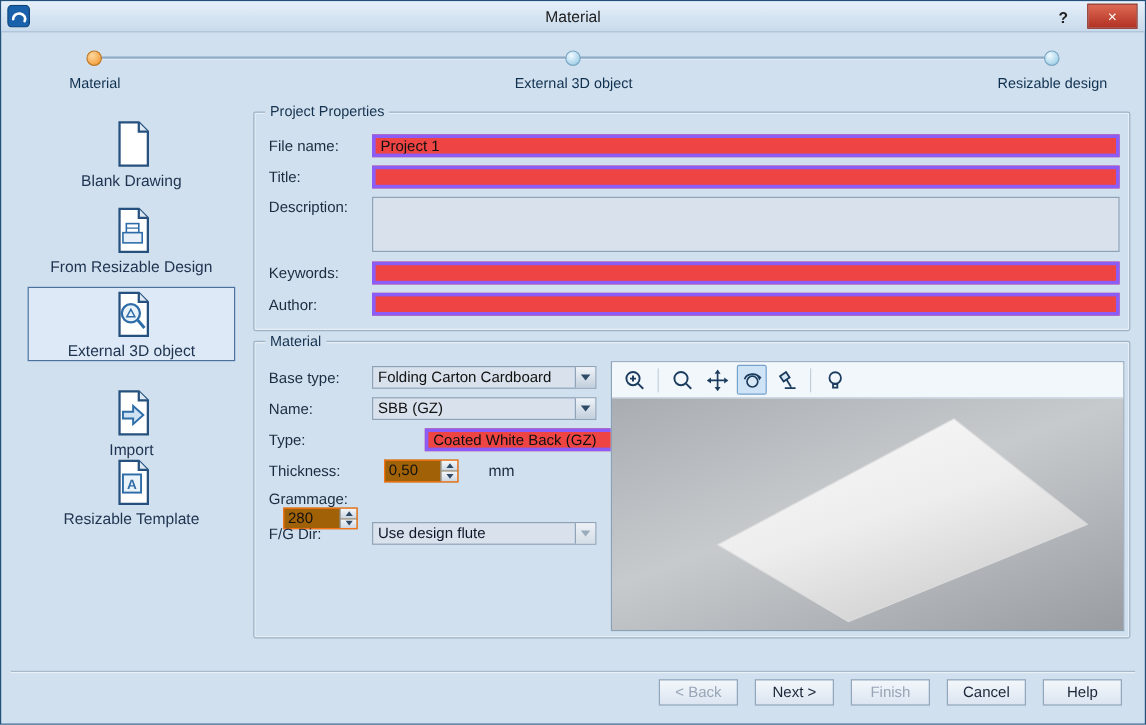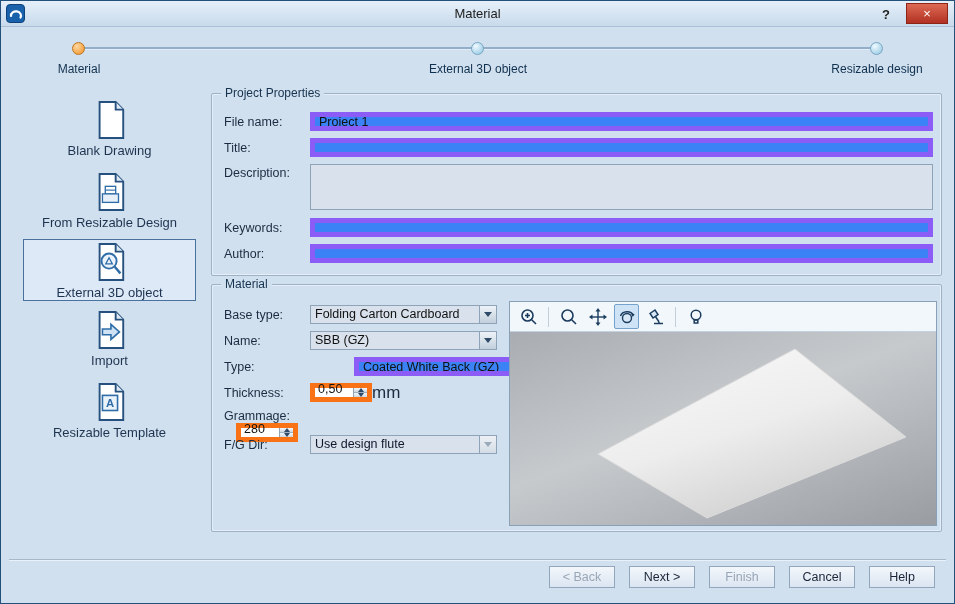--- a/index.html
+++ b/index.html
@@ -59,72 +59,72 @@
   
   .sidebar { position:absolute; left:22px; top:94px; width:173px; height:370px; }
   .side-item {
     position:absolute; left:0; width:173px; height:62px;
     display:flex; flex-direction:column; align-items:center; gap:3px;
     padding-top:2px; border:1px solid transparent; cursor:default;
   }
   .side-item .s-label { font-size:13px; color:#1e3350; white-space:nowrap; }
   .side-item.selected { background:#dde9f6; border-color:#49739e; }
   .si-1 { top:2px; }  .si-2 { top:74px; } .si-3 { top:144px; }
-  .si-4 { top:212px; } .si-5 { top:284px; }
+  .si-4 { top:226px; } .si-5 { top:284px; }
   
   .group {
     position:absolute; border:1px solid #9fb2c5; border-radius:2px;
     box-shadow: inset 0 0 0 1px #e6eef7;
   }
   .group-label {
     position:absolute; top:-8px; left:9px; background:#d0e0ee;
     padding:0 4px; font-size:12px; color:#16324f;
   }
   .project-group { left:210px; top:92px;  width:731px; height:183px; }
   .material-group { left:210px; top:283px; width:731px; height:248px; }
   
   .prow, .mrow { position:absolute; left:12px; display:flex; align-items:center; height:19px; }
   .f-label { width:86px; font-size:12.5px; color:#1b2c42; flex:none; }
   .tfield {
-    background:#3b82f6; border:5px solid #8b5cf6; height:19px;
+    background:#ef4444; border:3px solid #8b5cf6; height:19px;
     font-family:"Liberation Sans",sans-serif; font-size:12.5px; color:#111;
     padding:0 4px; outline:none;
   }
   .wide { width:623px; }
   .pr-1 { top:18px; } .pr-2 { top:44px; } .pr-3 { top:70px; align-items:flex-start; }
   .pr-4 { top:124px; } .pr-5 { top:150px; }
   .desc-area {
     width:623px; height:46px; resize:none;
     background:#d9e2ec; border:1px solid #8fa3b8;
     font-family:"Liberation Sans",sans-serif; font-size:12.5px; outline:none;
   }
   .mr-1 { top:20px; } .mr-2 { top:46px; } .mr-3 { top:72px; }
-  .mr-4 { top:98px; } .mr-5 { top:124px;flex-direction:column; } .mr-6 { top:150px; }
+  .mr-4 { top:98px;gap:10px; } .mr-5 { top:124px;flex-direction:column; } .mr-6 { top:150px; }
   
   .combo { width:187px; height:19px; background:#d9e2ec; border:1px solid #8fa3b8; display:flex; align-items:stretch; }
   .combo-text { flex:1; font-size:12.5px; padding:1px 4px; white-space:nowrap; overflow:hidden; color:#111; }
   .combo-btn {
     width:17px; border-left:1px solid #8fa3b8;
     background:linear-gradient(#eef3f8,#c2cfdc);
     display:flex; align-items:center; justify-content:center;
   }
   .tri-down { width:0; height:0; border-left:4px solid transparent; border-right:4px solid transparent; border-top:5px solid #2e4a66; }
   .tri-up-s { width:0; height:0; border-left:3px solid transparent; border-right:3px solid transparent; border-bottom:4px solid #2e4a66; }
   .tri-dn-s { width:0; height:0; border-left:3px solid transparent; border-right:3px solid transparent; border-top:4px solid #2e4a66; }
   .combo.disabled .combo-text { color:#0f172a; }
   .combo.disabled .combo-btn { background:linear-gradient(#edf1f6,#d4dde6); }
   .combo.disabled .tri-down { border-top-color:#9aabbc; }
   .typefield { width:187px;margin-left:44px; }
   
-  .spinbox { width:62px; height:19px; background:#ffffff; border:5px solid #f97316; display:flex;align-items:flex-end; }
+  .spinbox { width:62px; height:19px; background:#a16207; border:1px solid #f97316; display:flex; }
   .spin-val { flex:1; font-size:12.5px; padding:1px 3px; color:#111; }
   .spin-btns { width:14px; display:flex; flex-direction:column; border-left:1px solid #8fa3b8; flex:none; }
   .spin-up, .spin-down { flex:1; display:flex; align-items:center; justify-content:center; background:linear-gradient(#f4f7fa,#ccd7e2); }
   .spin-up { border-bottom:1px solid #9db0c2; }
-  .unit { margin-left:0; font-size:17px; }
+  .unit { margin-left:15px; font-size:13px; }
   
   .preview {
     position:absolute; left:508px; top:300px; width:428px; height:225px;
     border:1px solid #89a0b6; background:#fff;
     display:flex; flex-direction:column;
   }
   .preview-toolbar {
     height:30px; flex:none; background:#f2f7fc; border-bottom:1px solid #c2d2e0;
     display:flex; align-items:center; padding:0 6px; gap:4px;
   }

